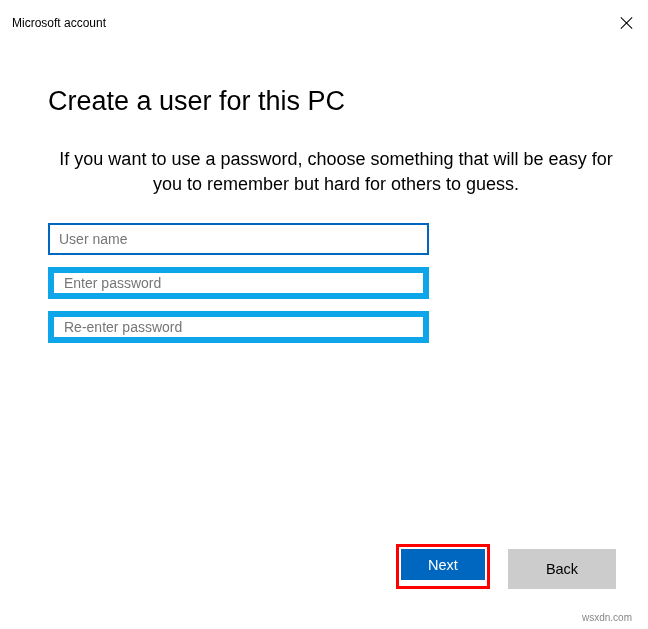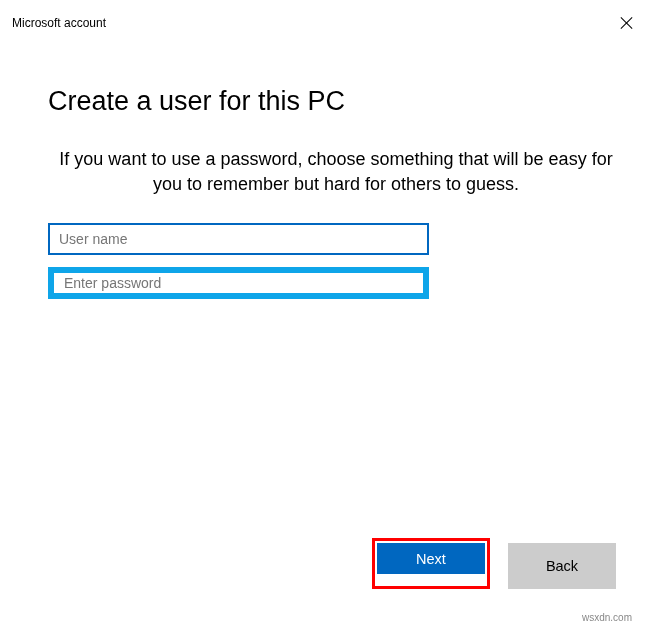--- a/index.html
+++ b/index.html
@@ -93,35 +93,35 @@
 
     .button-bar {
       position: absolute;
       bottom: 40px;
       right: 32px;
       display: flex;
       gap: 18px;
     }
     .btn {
       width: 108px;
-      height: 46px;
+      height: 40px;
       border: none;
       font-size: 14.5px;
       font-family: inherit;
       cursor: pointer;
     }
     .btn-primary-wrap {
       border: 3px solid #ff0000;
       padding: 2px;
       display: inline-flex;
     }
     .btn-primary {
       background: #0067c0;
       color: #fff;
-      width: 108px;
+      width: 84px;
       height: 31px;
     }
     .btn-secondary {
       background: #cccccc;
       color: #000;
       margin-top: 5px;
     }
     .watermark {
       position: absolute;
       bottom: 6px;
@@ -138,20 +138,21 @@
   <span class="close-icon"></span>
 </div>
 
 <div class="content">
   <h1 class="page-title">Create a user for this PC</h1>
   <p class="description">If you want to use a password, choose something that will be easy for you to remember but hard for others to guess.</p>
 
   <input type="text" class="text-input focused" placeholder="User name" style="">
 
   <input type="password" class="text-input" placeholder="Enter password" style="">
+  <input type="password" class="text-input" placeholder="Re-enter password" style="">
 </div>
 
 <div class="button-bar">
   <span class="btn-primary-wrap">
     <button class="btn btn-primary">Next</button>
   </span>
   <button class="btn btn-secondary">Back</button>
 </div>
 
 <div class="watermark">wsxdn.com</div>

